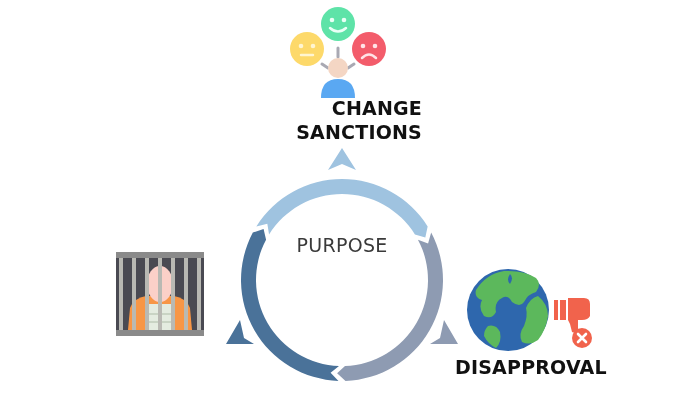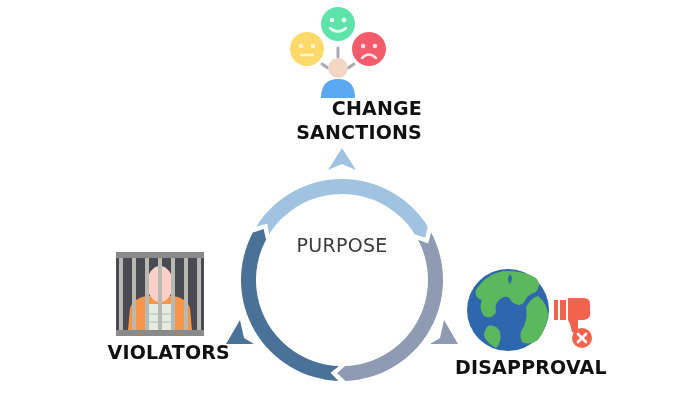--- a/index.html
+++ b/index.html
@@ -87,21 +87,20 @@
       <rect x="42" y="6" width="4" height="72"></rect>
       <rect x="55" y="6" width="4" height="72"></rect>
       <rect x="68" y="6" width="4" height="72"></rect>
       <rect x="81" y="6" width="4" height="72"></rect>
     </g>
     <rect x="0" y="0" width="88" height="6" fill="#8a8a8a"></rect>
     <rect x="0" y="78" width="88" height="6" fill="#8a8a8a"></rect>
   </svg>
 
   <div class="label" style="left:90px; top:340px; width:140px;">
-    <span>VIOLATORS</span>
   </div>
 
   <svg class="icon" style="left:466px; top:268px;" width="134" height="88" viewBox="0 0 134 88">
     <g>
       <circle cx="42" cy="42" r="41" fill="#2e67ad"></circle>
       <path d="M10 22 Q20 6 38 3 Q58 2 70 10 Q76 16 70 24 Q62 26 58 34 Q54 40 46 34 Q42 26 36 30 Q28 34 30 44 Q26 52 18 48 Q12 40 16 32 Q8 30 10 22 Z" fill="#5cb85c"></path>
       <path d="M72 28 Q82 36 82 48 Q80 62 72 72 Q64 78 56 74 Q52 66 58 58 Q62 48 60 40 Q64 30 72 28 Z" fill="#5cb85c"></path>
       <path d="M22 58 Q30 56 34 64 Q36 74 30 80 Q22 76 18 68 Q18 62 22 58 Z" fill="#5cb85c"></path>
       <path d="M44 6 Q48 10 44 16 Q40 12 44 6 Z" fill="#2e67ad"></path>
     </g>

